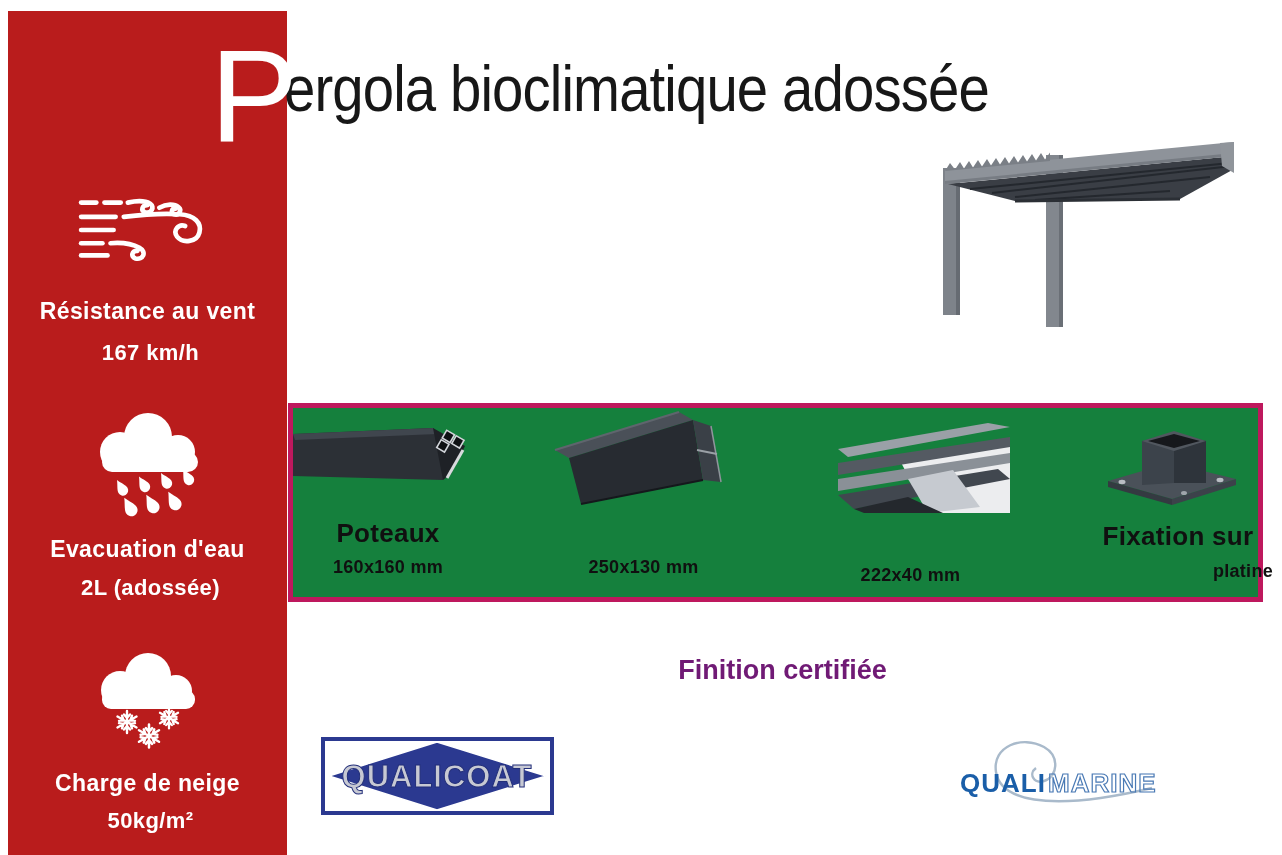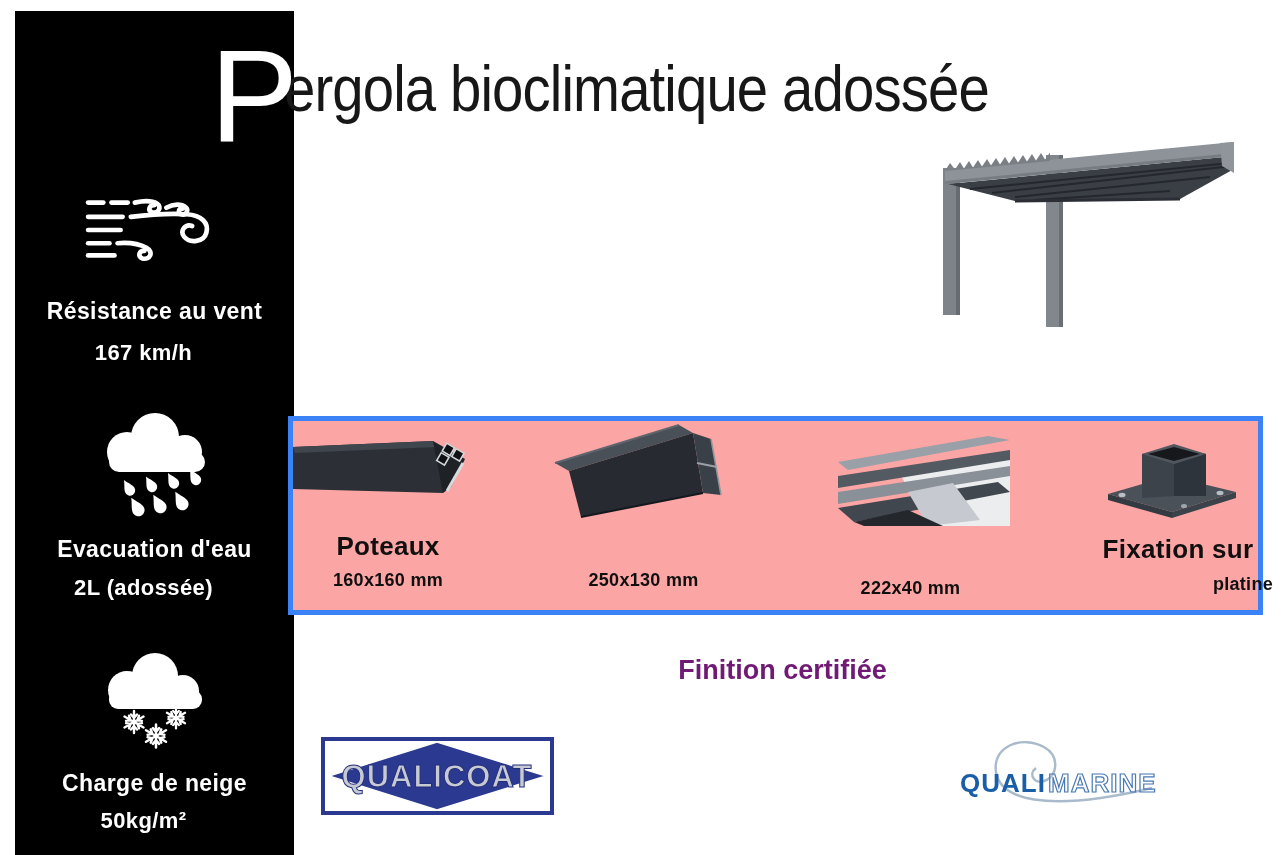--- a/index.html
+++ b/index.html
@@ -1,36 +1,36 @@
 <!DOCTYPE html>
 <html><head>
 <meta charset="utf-8">
 <style>
   html,body{margin:0;padding:0;background:#ffffff;}
   body{width:1282px;height:855px;position:relative;overflow:hidden;
        font-family:"Liberation Sans",sans-serif;}
   .abs{position:absolute;}
 
   
-  .sidebar{left:15px;top:11px;width:279px;height:844px;background:#000000;}
+  .sidebar{left:8px;top:11px;width:279px;height:844px;background:#b91c1c;}
   .side-label{left:0;width:279px;text-align:center;color:#ffffff;
               font-weight:700;font-size:23px;letter-spacing:.4px;}
   .side-value{left:0;width:257px;text-align:center;color:#ffffff;
-              font-weight:700;font-size:22px;letter-spacing:.4px;}
+              font-weight:700;font-size:22px;letter-spacing:.4px;padding-left:14px;}
 
   
   .big-p{left:210px;top:30px;font-size:132px;line-height:1;color:#ffffff;
          font-weight:400;z-index:3;}
   .title-rest{left:284px;top:54px;font-size:64px;line-height:1.1;color:#171717;
               font-weight:400;letter-spacing:-1px;transform:scaleX(.88);
               transform-origin:left top;white-space:nowrap;}
 
   
-  .product-box{left:288px;top:416px;width:965px;height:189px;
-               border:5px solid #3b82f6;background:#fca5a5;}
+  .product-box{left:288px;top:403px;width:965px;height:189px;
+               border:5px solid #be185d;background:#15803d;}
   .prod-line1{font-weight:700;font-size:26px;color:#101010;text-align:center;
               letter-spacing:.3px;position:absolute;}
   .prod-line2{font-weight:700;font-size:18px;color:#101010;text-align:center;
               letter-spacing:.3px;position:absolute;}
 
   
   .finition{left:600px;top:655px;width:365px;text-align:center;
             font-weight:700;font-size:27px;color:#701a75;}
 
   svg{display:block;}

